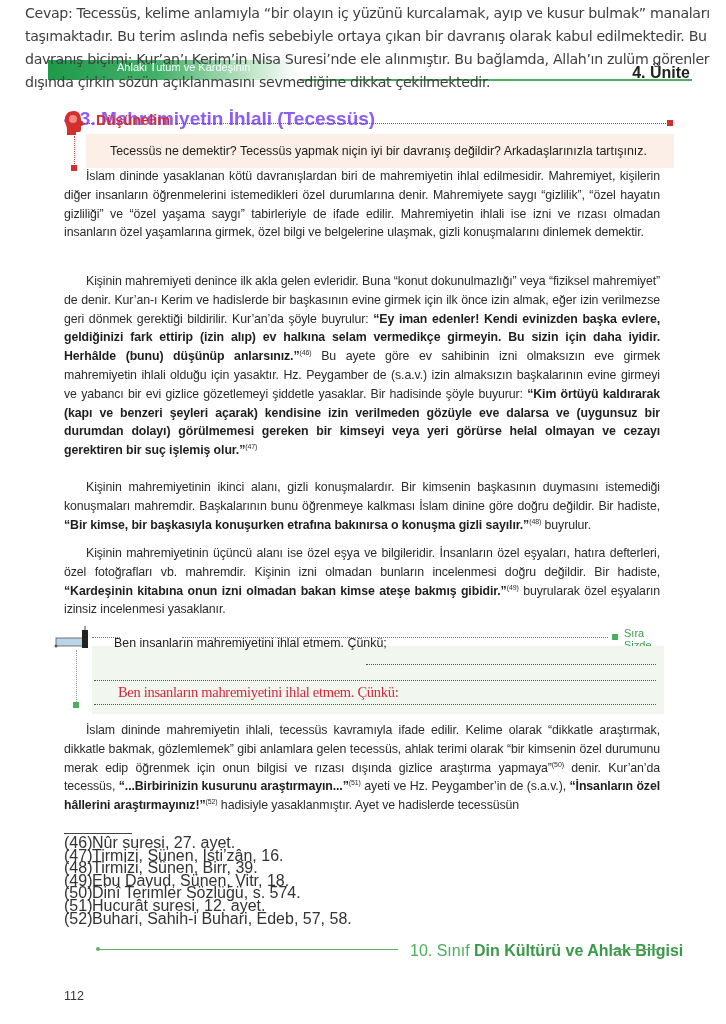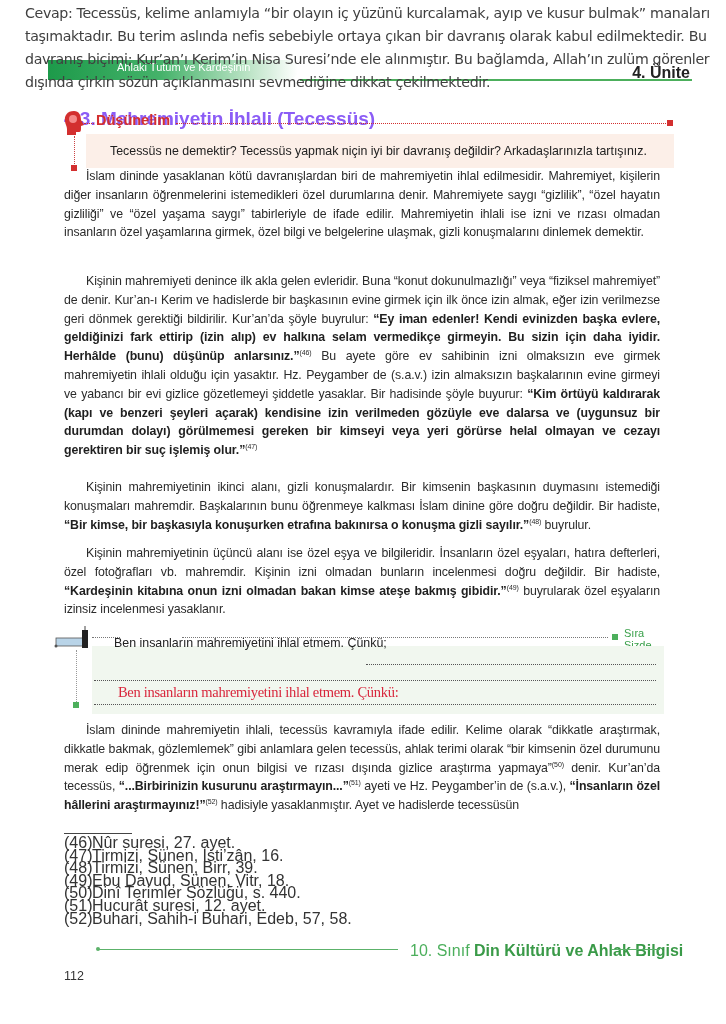--- a/index.html
+++ b/index.html
@@ -61,21 +61,21 @@
   .act-prompt-dots { position:absolute; left:314px; top:40px; width:290px; border-top:1px dotted #555; }
   .act-line1 { position:absolute; left:42px; top:56px; width:562px; border-top:1px dotted #555; }
   .act-line2 { position:absolute; left:42px; top:80px; width:562px; border-top:1px dotted #555; }
   .act-answer {
     position:absolute; left:66px; top:57px; font-family:Liberation Serif, serif; font-size:14.5px;
     line-height:22px; color:#d8263b; letter-spacing:-0.3px;text-align:center;
   }
   .fn-rule { position:absolute; left:64px; top:833px; width:68px; height:1px; background:#444; }
   .footnotes { position:absolute; left:64px; top:837px; font-size:16px; line-height:12.6px; color:#333; }
   .footnotes .row span.n { display:inline-block; width:28px; }
-  .page-num { position:absolute; left:64px; top:969px; font-size:12.5px; color:#333; }
+  .page-num { position:absolute; left:64px; top:989px; font-size:12.5px; color:#333; }
   .footer-line1 { position:absolute; left:98px; top:949px; width:300px; height:1px; background:#5cb26a; }
   .footer-dot { position:absolute; left:96px; top:947px; width:4px; height:4px; border-radius:2px; background:#5cb26a; }
   .footer-title { position:absolute; left:410px; top:942px; font-size:16px; color:#4caf5c; }
   .footer-title b { color:#3a9a48; }
   .footer-line2 { position:absolute; left:612px; top:949px; width:48px; height:1px; background:#5cb26a; }
 </style>
 </head>
 <body>
 
 <div class="answer">Cevap: Tecessüs, kelime anlamıyla “bir olayın iç yüzünü kurcalamak, ayıp ve kusur bulmak” manaları taşımaktadır. Bu terim aslında nefis sebebiyle ortaya çıkan bir davranış olarak kabul edilmektedir. Bu davranış biçimi; Kur’an’ı Kerim’in Nisa Suresi’nde ele alınmıştır. Bu bağlamda, Allah’ın zulüm görenler dışında çirkin sözün açıklanmasını sevmediğine dikkat çekilmektedir.</div>
@@ -135,21 +135,21 @@
 </div>
 
 <p class="para" style="top:721px;margin:0;"><span>İslam dininde mahremiyetin ihlali, tecessüs kavramıyla ifade edilir. Kelime olarak “dikkatle araştırmak, dikkatle bakmak, gözlemlemek” gibi anlamlara gelen tecessüs, ahlak terimi olarak “bir kimsenin özel durumunu merak edip öğrenmek için onun bilgisi ve rızası dışında gizlice araştırma yapmaya”</span><sup class="fn">(50)</sup><span> denir. Kur’an’da tecessüs, </span><b>“...Birbirinizin kusurunu araştırmayın...”</b><sup class="fn">(51)</sup><span> ayeti ve Hz. Peygamber’in de (s.a.v.), </span><b>“İnsanların özel hâllerini araştırmayınız!”</b><sup class="fn">(52)</sup><span> hadisiyle yasaklanmıştır. Ayet ve hadislerde tecessüsün</span></p>
 
 <div class="fn-rule"></div>
 <div class="footnotes">
   <div class="row"><span class="n">(46)</span><span>Nûr suresi, 27. ayet.</span></div>
   <div class="row"><span class="n">(47)</span><span>Tirmizi, Sünen, İsti’zân, 16.</span></div>
   <div class="row"><span class="n">(48)</span><span>Tirmizi, Sünen, Birr, 39.</span></div>
   <div class="row"><span class="n">(49)</span><span>Ebu Davud, Sünen, Vitr, 18.</span></div>
-  <div class="row"><span class="n">(50)</span><span>Dinî Terimler Sözlüğü, s. 440.</span></div>
+  <div class="row"><span class="n">(50)</span><span>Dinî Terimler Sözlüğü, s. 574.</span></div>
   <div class="row"><span class="n">(51)</span><span>Hucurât suresi, 12. ayet.</span></div>
   <div class="row"><span class="n">(52)</span><span>Buhari, Sahih-i Buhari, Edeb, 57, 58.</span></div>
 </div>
 
 <div class="page-num">112</div>
 <div class="footer-dot"></div>
 <div class="footer-line1"></div>
 <div class="footer-title"><span>10. Sınıf </span><b>Din Kültürü ve Ahlak Bilgisi</b></div>
 <div class="footer-line2"></div>
 

